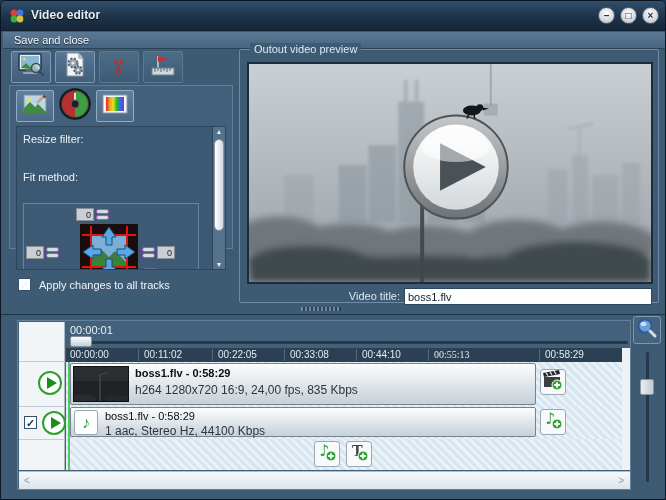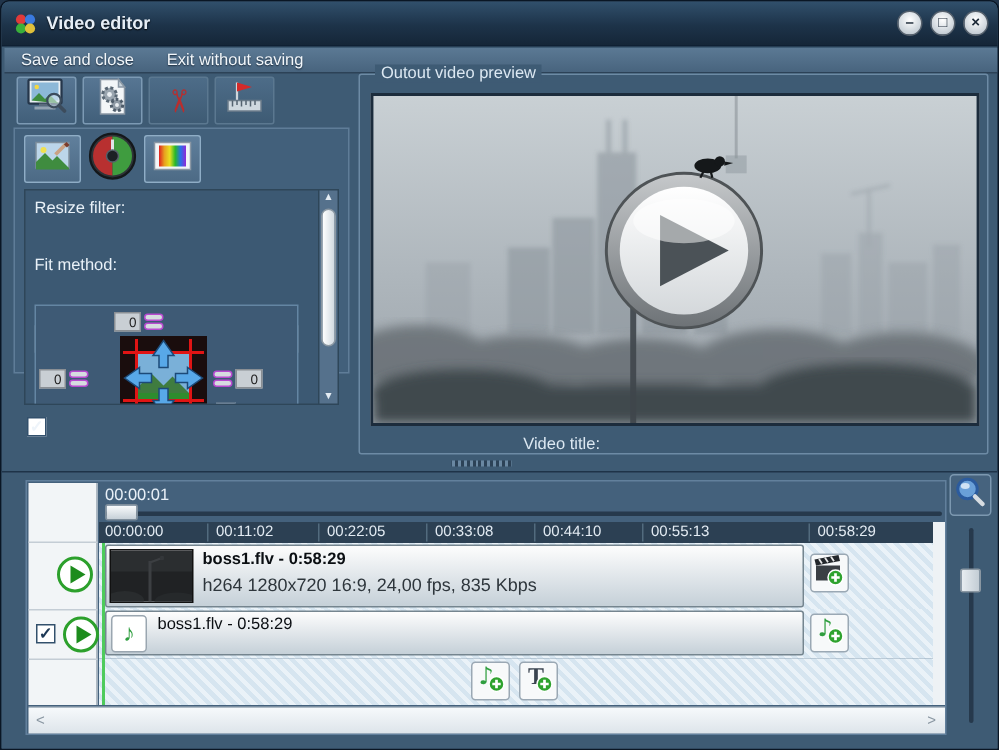--- a/index.html
+++ b/index.html
@@ -152,21 +152,20 @@
     <span class="win-title">Video editor</span>
     <div class="win-btns">
       <div class="wbtn">–</div>
       <div class="wbtn">□</div>
       <div class="wbtn">×</div>
     </div>
   </div>
 
   <div class="menubar">
     <span class="menu-item">Save and close</span>
-    <span class="menu-item">Exit without saving</span>
   </div>
 
   <div class="tbtn" style="left:10px;">
     <span>
       <svg width="27" height="25" viewBox="0 0 27 25">
         <rect x="1" y="1" width="22" height="16" rx="1" fill="#e8eef2" stroke="#25364a" stroke-width="1.5"></rect>
         <rect x="3" y="3" width="18" height="12" fill="#8cb8d8"></rect>
         <path d="M3 15 l5 -5 4 4 3 -3 6 6z" fill="#3e8c3e"></path>
         <circle cx="6.5" cy="6" r="1.5" fill="#f5d842"></circle>
         <rect x="8" y="17" width="8" height="2" fill="#5a6b7c"></rect>
@@ -300,20 +299,21 @@
     </div>
 
     <div class="vscroll">
       <span class="arr" style="top:1px;">▲</span>
       <div class="vthumb"></div>
       <span class="arr" style="bottom:1px;">▼</span>
     </div>
 
     <div class="applyrow">
       <span class="cb">✓</span>
+      <span>Apply changes to all tracks</span>
     </div>
   </div>
 
   <div class="pgroup">
     <span class="pgroup-label">Outout video preview</span>
     <div class="video-area">
       <svg width="402" height="218" viewBox="0 0 404 220" preserveAspectRatio="none">
         <defs>
           <linearGradient id="sky" x1="0" x2="0" y1="0" y2="1">
             <stop offset="0" stop-color="#c9d0d4"></stop>
@@ -382,20 +382,21 @@
         <g fill="#15181a">
           <ellipse cx="224" cy="47" rx="9" ry="5"></ellipse>
             <circle cx="232" cy="44" r="3.5"></circle>
           <path d="M235 44 l6 1 -6 2 z"></path>
           <path d="M221 51 l-2 4 M226 51 l1 4" stroke="#15181a" stroke-width="1.5" fill="none"></path>
         </g>
       </svg>
     </div>
     <div class="vtitle-row">
       <span class="vtitle-label">Video title:</span>
+      <input class="title-input" value="boss1.flv" style="">
     </div>
   </div>
 
   <div class="splitter"></div>
 
   <div class="bpanel">
     <div class="tframe">
 
       <div class="leftcol">
         <div class="lc-sep" style="top:39px;"></div>
@@ -413,21 +414,21 @@
       <span class="time-label">00:00:01</span>
       <div class="pos-track"></div>
       <div class="pos-thumb"></div>
 
       <div class="ruler">
         <span class="rlabel" style="left:4px;">00:00:00</span>
         <span class="rlabel" style="left:78px;">00:11:02</span>
         <span class="rlabel" style="left:152px;">00:22:05</span>
         <span class="rlabel" style="left:224px;">00:33:08</span>
         <span class="rlabel" style="left:296px;">00:44:10</span>
-        <span class="rlabel" style="left:368px;">00:55:13</span>
+        <span class="rlabel" style="left:368px;font-family:Liberation Serif, serif;">00:55:13</span>
         <span class="rlabel" style="left:479px;">00:58:29</span>
         <span class="rtick" style="left:72px;"></span>
           <span class="rtick" style="left:146px;"></span>
         <span class="rtick" style="left:218px;"></span>
           <span class="rtick" style="left:290px;"></span>
         <span class="rtick" style="left:362px;"></span>
           <span class="rtick" style="left:473px;"></span>
       </div>
       <div class="white-strip"></div>
 
@@ -459,20 +460,21 @@
           </span>
         </div>
       </div>
 
       <div class="trackrow hatch" style="top:85px;height:33px;">
         <div class="clip" style="top:1px;width:466px;height:30px;">
           <span class="noteicon">
             <span>♪</span>
           </span>
           <span class="clip-title" style="left:34px;top:2px;">boss1.flv - 0:58:29</span>
+          <span class="clip-info" style="left:34px;top:16px;">1 aac, Stereo Hz, 44100 Kbps</span>
         </div>
         <div class="addbtn" style="left:474px;top:3px;">
           <span>
             <svg width="22" height="22" viewBox="0 0 22 22">
               <text x="3" y="15" font-size="16" fill="#2f9e3f" font-family="DejaVu Sans">♪</text>
               <circle cx="15" cy="15" r="5" fill="#2ea22e" stroke="#fff" stroke-width="1"></circle>
               <path d="M15 12.2 v5.6 M12.2 15 h5.6" stroke="#fff" stroke-width="1.8"></path>
             </svg>
           </span>
         </div>

